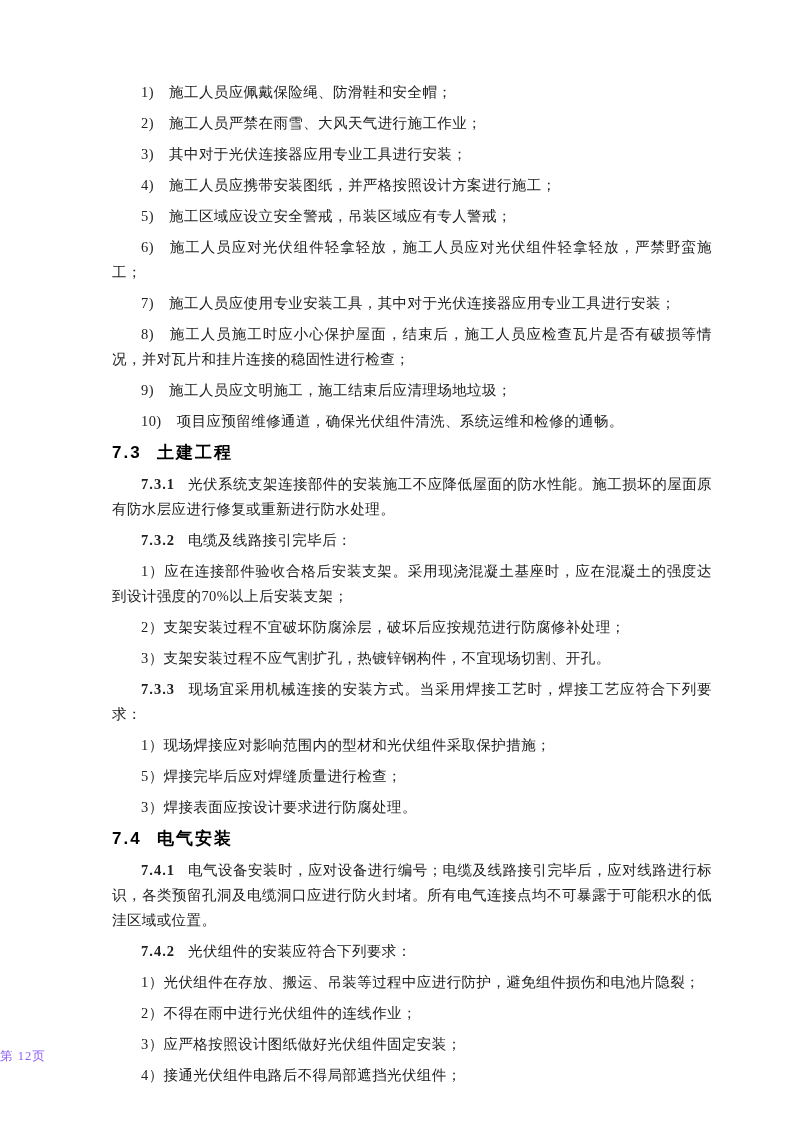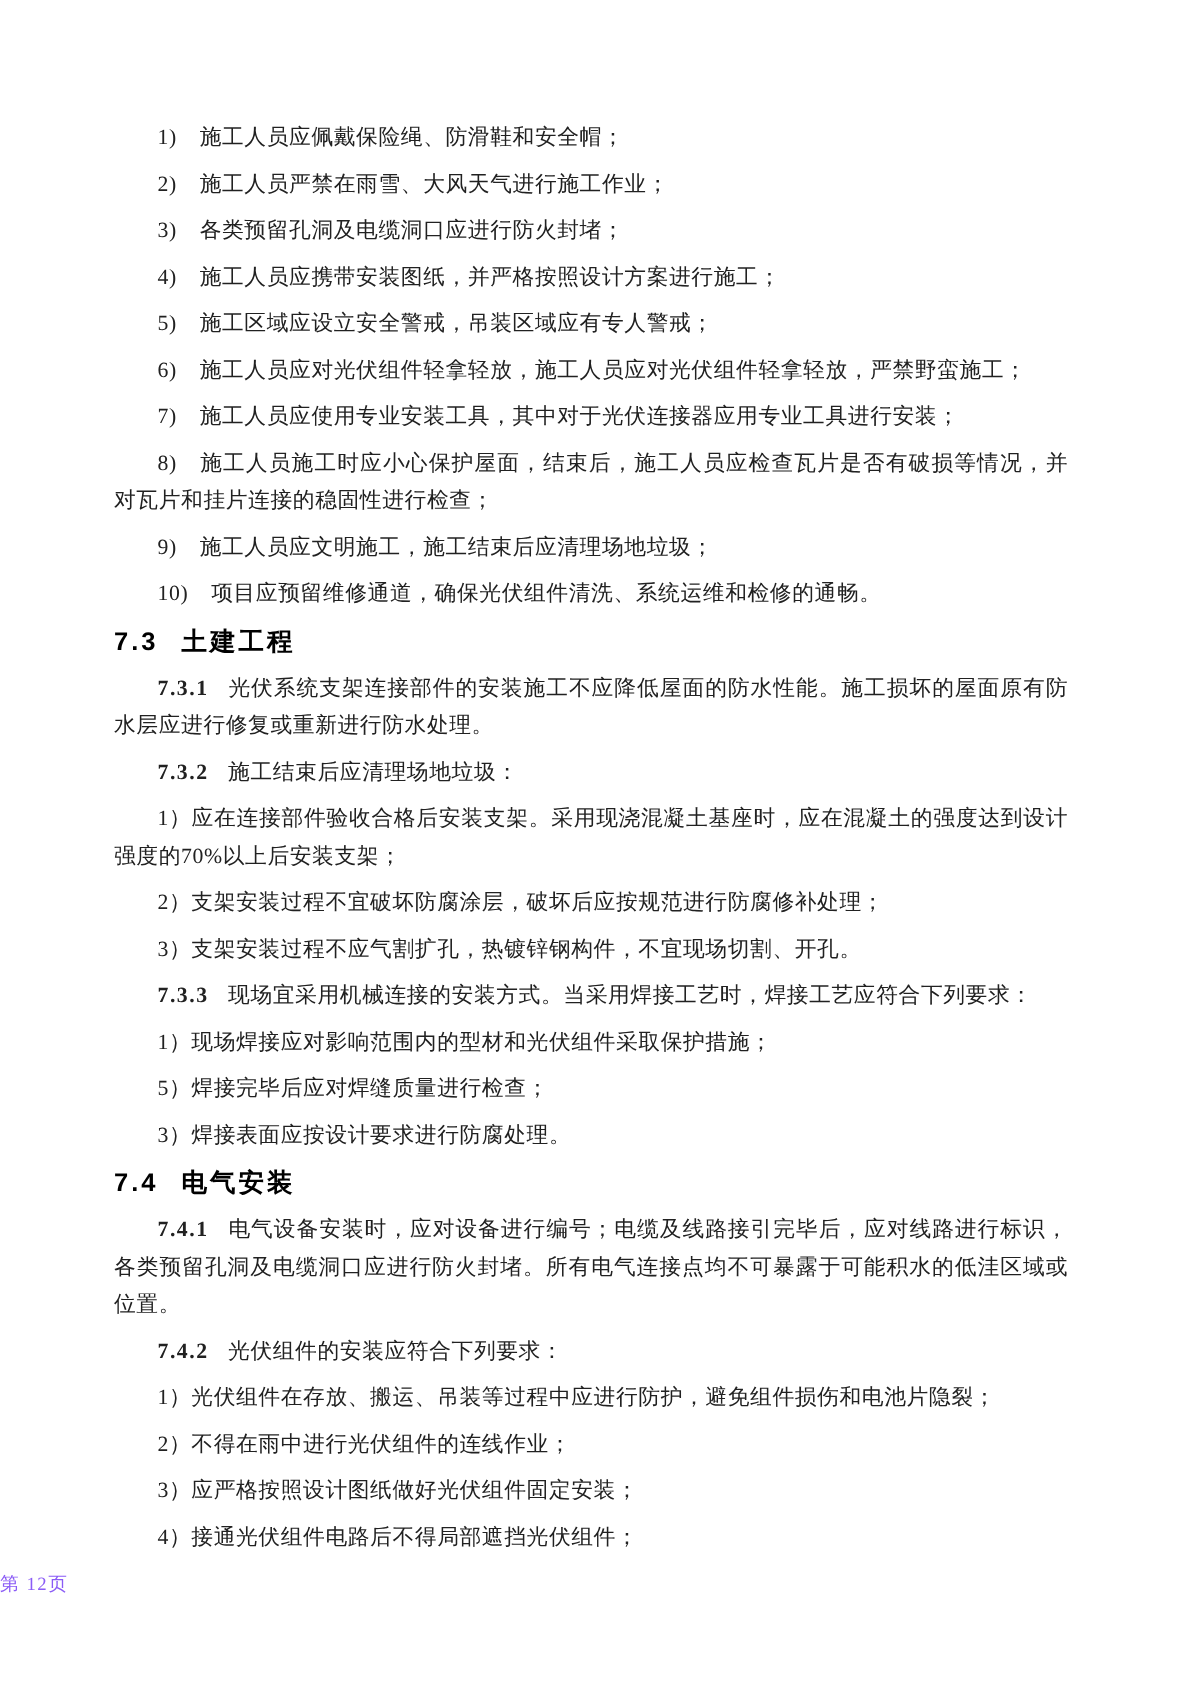--- a/index.html
+++ b/index.html
@@ -7,21 +7,21 @@
     padding: 0;
     background: #ffffff;
   }
   .page {
     position: relative;
     width: 800px;
     height: 1130px;
     margin: 0 auto;
     background: #ffffff;
     box-sizing: border-box;
-    padding: 80px 88px 0 76px;
+    padding: 80px 88px 0 112px;
     color: #212121;
     font-family: "Liberation Serif", "DejaVu Serif", serif;
     font-size: 14.5px;
     letter-spacing: 0.4px;
     overflow: hidden;
   }
   .para {
     margin: 0 0 6px 0;
     line-height: 25px;
     text-align: justify;
@@ -67,34 +67,34 @@
     letter-spacing: 1px;
   }
 </style>
 </head>
 <body>
 
 <div class="page">
 
   <p class="para"><span class="item-num">1)</span><span>施工人员应佩戴保险绳、防滑鞋和安全帽；</span></p>
   <p class="para"><span class="item-num">2)</span><span>施工人员严禁在雨雪、大风天气进行施工作业；</span></p>
-  <p class="para"><span class="item-num">3)</span><span>各类预留孔洞及电缆洞口应进行防火封堵；</span></p>
+  <p class="para"><span class="item-num">3)</span><span>其中对于光伏连接器应用专业工具进行安装；</span></p>
   <p class="para"><span class="item-num">4)</span><span>施工人员应携带安装图纸，并严格按照设计方案进行施工；</span></p>
   <p class="para"><span class="item-num">5)</span><span>施工区域应设立安全警戒，吊装区域应有专人警戒；</span></p>
   <p class="para"><span class="item-num">6)</span><span>施工人员应对光伏组件轻拿轻放，施工人员应对光伏组件轻拿轻放，严禁野蛮施工；</span></p>
   <p class="para"><span class="item-num">7)</span><span>施工人员应使用专业安装工具，其中对于光伏连接器应用专业工具进行安装；</span></p>
   <p class="para"><span class="item-num">8)</span><span>施工人员施工时应小心保护屋面，结束后，施工人员应检查瓦片是否有破损等情况，并对瓦片和挂片连接的稳固性进行检查；</span></p>
   <p class="para"><span class="item-num">9)</span><span>施工人员应文明施工，施工结束后应清理场地垃圾；</span></p>
   <p class="para"><span class="item-num">10)</span><span>项目应预留维修通道，确保光伏组件清洗、系统运维和检修的通畅。</span></p>
 
   <h2 class="section-heading"><span class="sec-num">7.3</span><span class="sec-title">土建工程</span></h2>
 
   <p class="para"><span class="clause-num">7.3.1</span><span>光伏系统支架连接部件的安装施工不应降低屋面的防水性能。施工损坏的屋面原有防水层应进行修复或重新进行防水处理。</span></p>
 
-  <p class="para"><span class="clause-num">7.3.2</span><span>施工结束后应清理场地垃圾：</span></p>
+  <p class="para"><span class="clause-num">7.3.2</span><span>电缆及线路接引完毕后：</span></p>
 
   <p class="para"><span>1）应在连接部件验收合格后安装支架。采用现浇混凝土基座时，应在混凝土的强度达到设计强度的70%以上后安装支架；</span></p>
   <p class="para"><span>2）支架安装过程不宜破坏防腐涂层，破坏后应按规范进行防腐修补处理；</span></p>
   <p class="para"><span>3）支架安装过程不应气割扩孔，热镀锌钢构件，不宜现场切割、开孔。</span></p>
 
   <p class="para"><span class="clause-num">7.3.3</span><span>现场宜采用机械连接的安装方式。当采用焊接工艺时，焊接工艺应符合下列要求：</span></p>
 
   <p class="para"><span>1）现场焊接应对影响范围内的型材和光伏组件采取保护措施；</span></p>
   <p class="para"><span>5）焊接完毕后应对焊缝质量进行检查；</span></p>
   <p class="para"><span>3）焊接表面应按设计要求进行防腐处理。</span></p>

